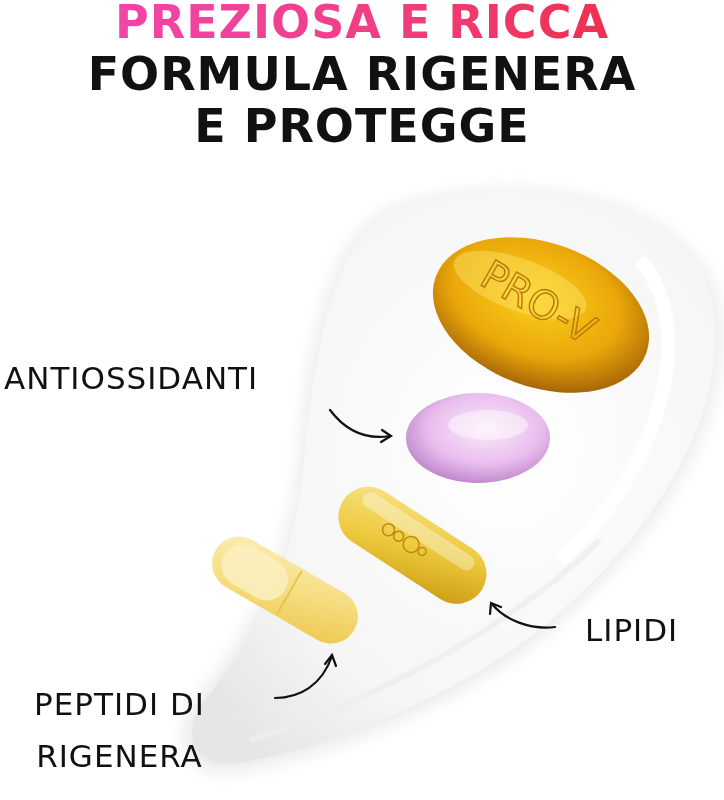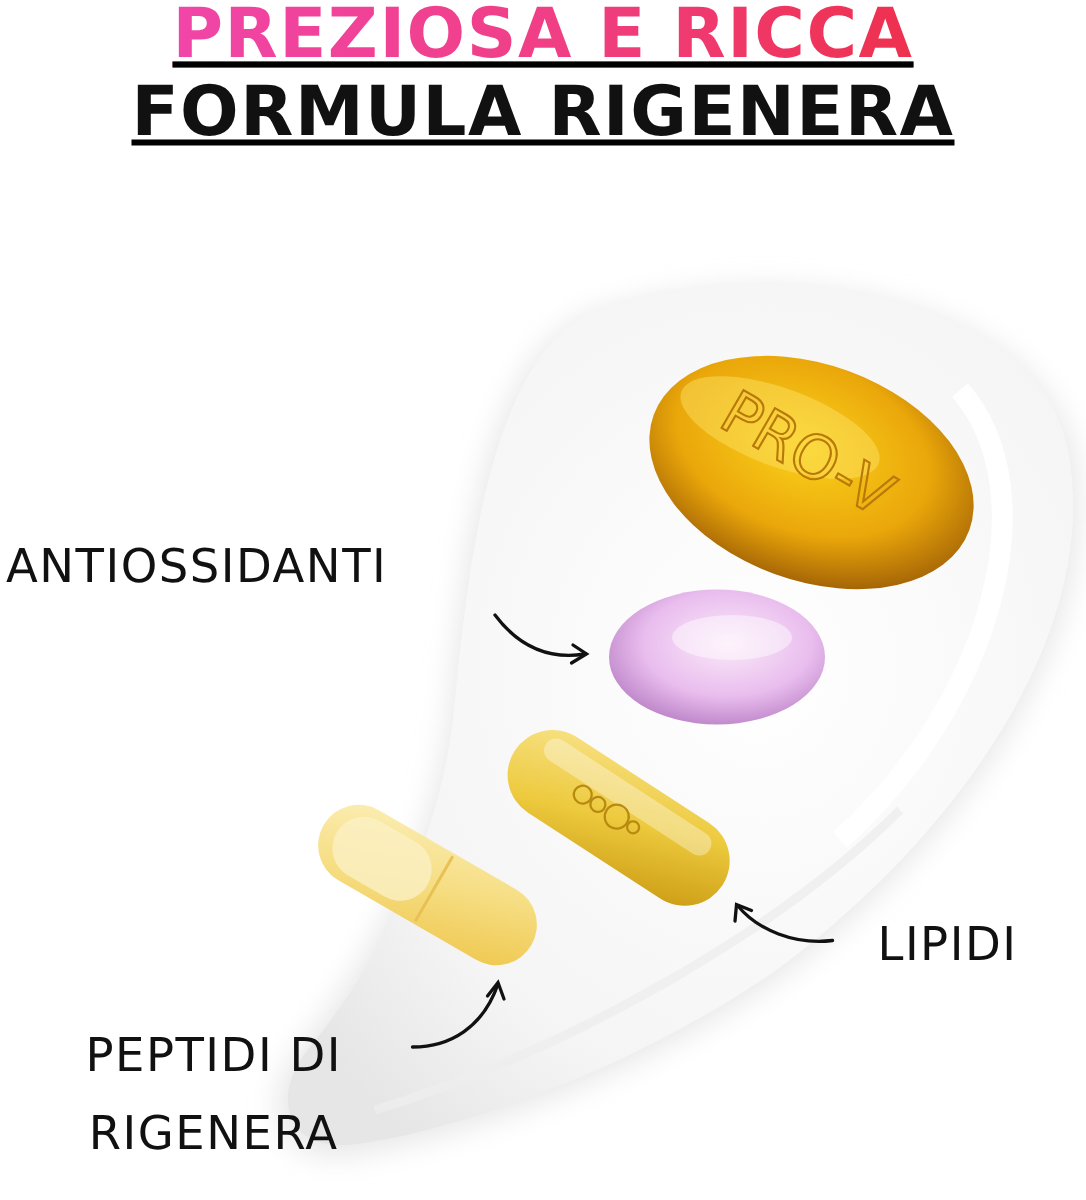--- a/index.html
+++ b/index.html
@@ -1,43 +1,44 @@
 <!DOCTYPE html>
 <html><head>
   <meta charset="utf-8">
   <style>
     html, body { margin: 0; padding: 0; background: #ffffff; }
     body { width: 724px; height: 800px; overflow: hidden; position: relative;
            font-family: "DejaVu Sans", "Liberation Sans", sans-serif; }
     .stage { position: absolute; left: 0; top: 0; width: 724px; height: 800px; }
 
-    .headline { position: absolute; left: 0; top: 0; width: 724px; text-align: center; text-decoration: underline; }
+    .headline { position: absolute; left: 0; top: 0; width: 724px; text-align: center; }
     .hl-line { display: block; font-weight: bold; letter-spacing: 1px; line-height: 52px; }
     .hl-pink { font-size: 46px; top: 0; margin-top: -4px;
                background: linear-gradient(90deg, #f148b8 0%, #f03f86 50%, #ee2a34 100%);
                -webkit-background-clip: text; background-clip: text; color: transparent; }
     .hl-black { font-size: 46px; color: #111111; }
 
     .swoosh { position: absolute; left: 0; top: 0; }
 
     .label { position: absolute; color: #111111; font-size: 31px; letter-spacing: 1px;
              font-family: "DejaVu Sans", "Liberation Sans", sans-serif; line-height: 36px; }
     .lbl-anti { left: 4px; top: 360px; }
     .lbl-lipidi { left: 585px; top: 612px; }
     .lbl-pept { left: 34px; top: 678px; text-align: center; }
-    .lbl-pept span { display: block; line-height: 52px; margin-left: 23px; }
+    .lbl-pept span { display: block; line-height: 52px; }
   </style>
 </head>
 <body>
 
 <div class="stage">
 
   <div class="headline">
     <span class="hl-line hl-pink">PREZIOSA E RICCA</span>
     <span class="hl-line hl-black">FORMULA RIGENERA</span>
+    <span class="hl-line hl-black">E PROTEGGE</span>
   </div>
 
   <svg class="swoosh" width="724" height="800" viewBox="0 0 724 800">
     <defs>
       <radialGradient id="creamGrad" cx="0.6" cy="0.45" r="0.7">
         <stop offset="0" stop-color="#ffffff"></stop>
         <stop offset="0.7" stop-color="#f5f5f5"></stop>
         <stop offset="1" stop-color="#e6e6e6"></stop>
       </radialGradient>
       <filter id="soft" x="-20%" y="-20%" width="140%" height="140%">

